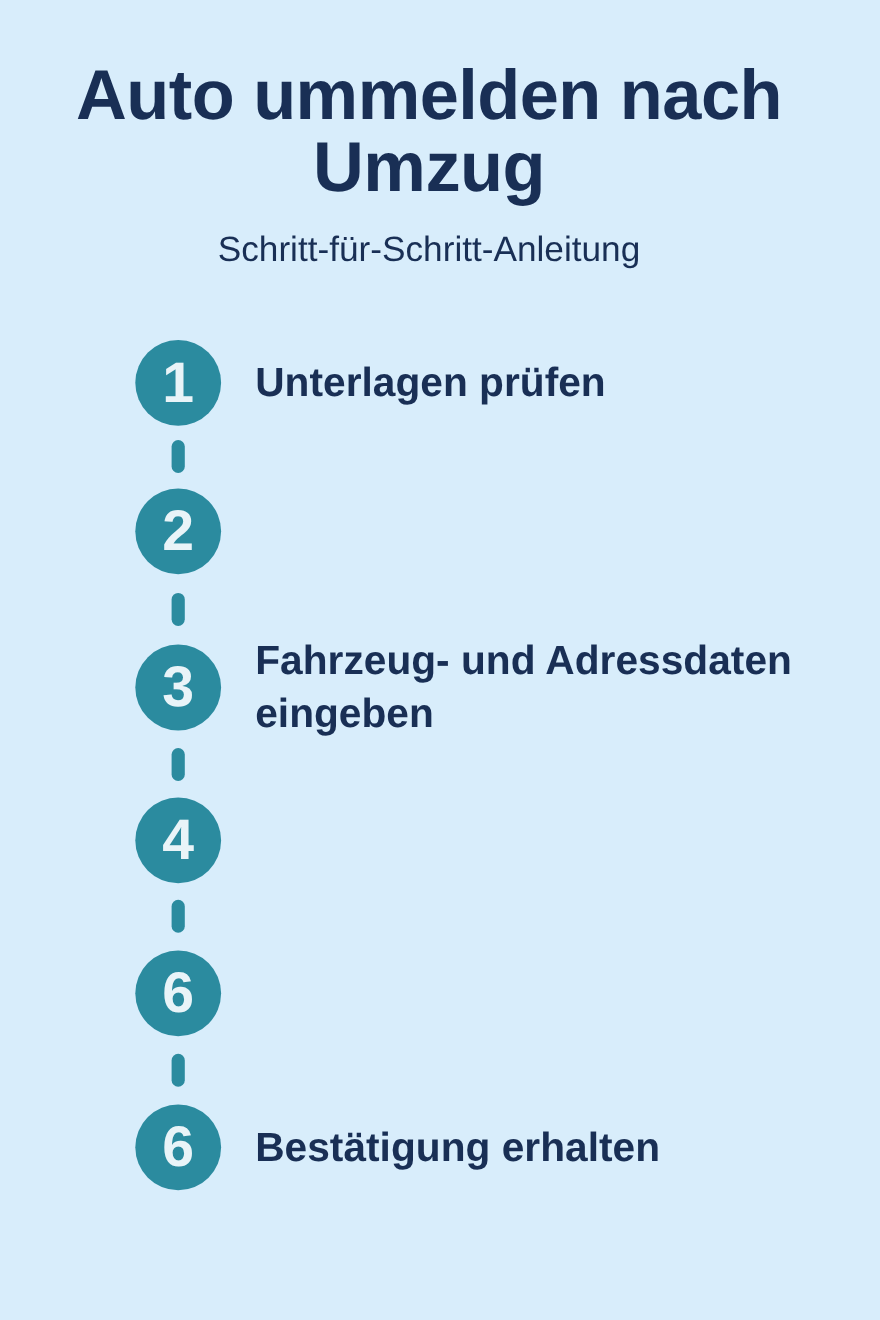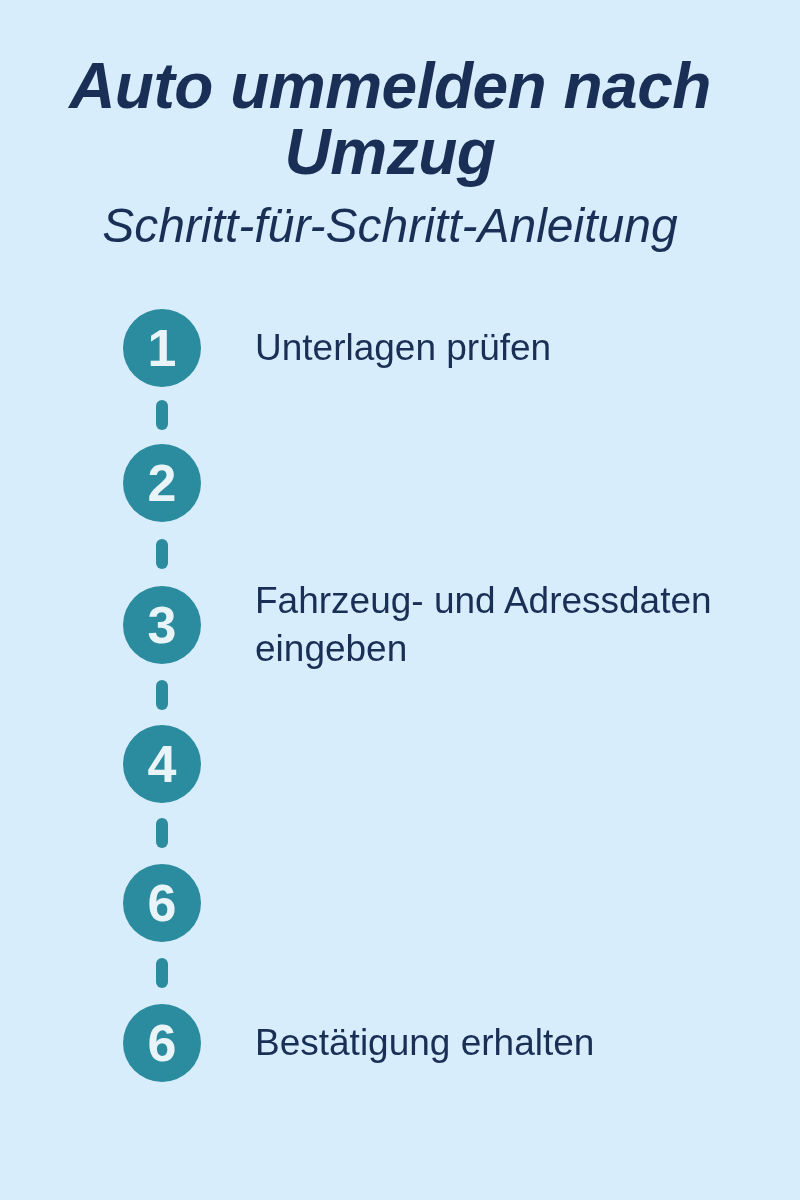--- a/index.html
+++ b/index.html
@@ -15,33 +15,32 @@
     background: var(--background, #d8edfb);
     font-family: "Liberation Sans", sans-serif;
   }
   .header {
     position: absolute;
     top: 0;
     left: 0;
     width: 780px;
     text-align: center;
     color: var(--heading, #192f55);
-    font-style: italic;
   }
   .title {
     margin: 53px 0 0 0;
     font-size: 64px;
     line-height: 66px;
     font-weight: bold;
     letter-spacing: -0.5px;
     white-space: pre-line;
   }
   .subtitle {
     margin: 11px 0 0 0;
-    font-size: 48px;
+    font-size: 32px;
     line-height: 60px;
     font-weight: 500;
   }
   .step {
     position: absolute;
     left: 123px;
     height: 78px;
     display: flex;
     align-items: center;
     gap: 31px;
@@ -56,23 +55,22 @@
     font-size: 52px;
     font-weight: bold;
     display: flex;
     align-items: center;
     justify-content: center;
   }
   .label {
     color: var(--heading, #192f55);
     font-size: 37px;
     line-height: 48px;
-    font-weight: normal;
+    font-weight: bold;
     white-space: pre-line;
-    margin-left: 23px;
   }
   .dash {
     position: absolute;
     left: 156px;
     width: 12px;
     height: 30px;
     border-radius: 6px;
     background: var(--circle, #2b8b9f);
   }
 </style>

